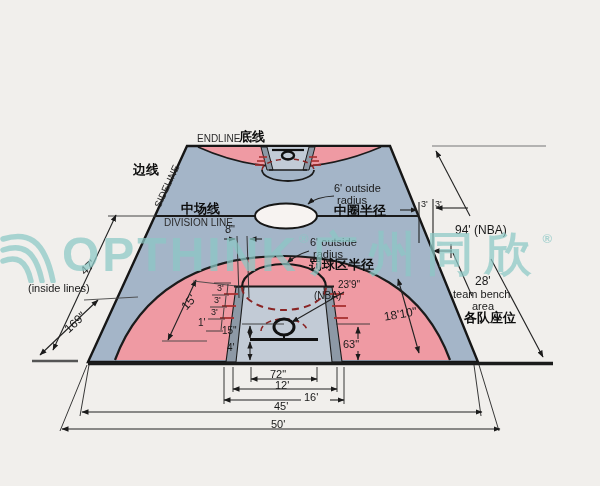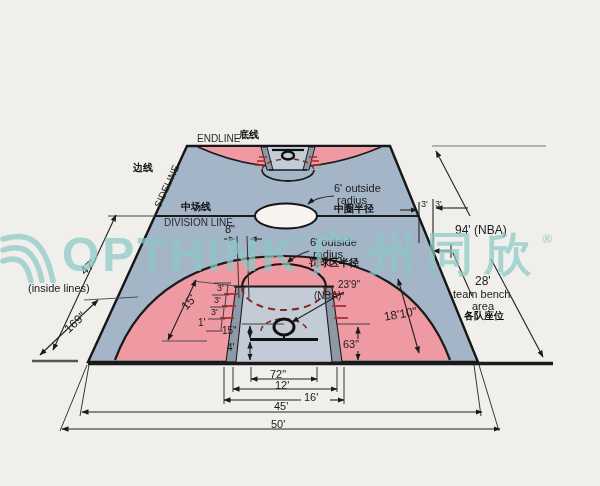--- a/index.html
+++ b/index.html
@@ -1,21 +1,21 @@
 <!DOCTYPE html>
 <html><head>
 <meta charset="utf-8">
 <style>
   html,body{margin:0;padding:0;}
   #stage{position:relative;width:600px;height:486px;background:#f1efec;overflow:hidden;
          font-family:"Liberation Sans",sans-serif;}
   #court-svg{position:absolute;left:0;top:0;z-index:1;}
   .lbl{position:absolute;z-index:3;line-height:1;white-space:nowrap;color:#1a1a1a;
        font-family:"Liberation Sans",sans-serif;transform-origin:0 0;}
-  .zh{font-weight:bold;font-size:10px;color:#0d0d0d;}
+  .zh{font-weight:bold;font-size:13px;color:#0d0d0d;}
   .en{font-size:10px;color:#2a2a2a;}
   .dim{font-size:11px;color:#1a1a1a;text-align:center;}
   .dim-s{font-size:9px;color:#1a1a1a;}
   .dim-m{font-size:12px;color:#1a1a1a;}
   #title{position:absolute;left:284px;top:37px;z-index:4;font-size:18px;font-weight:bold;
          letter-spacing:1px;color:#c81e3c;}
   #watermark{position:absolute;left:0;top:222px;width:600px;height:64px;z-index:5;
              display:flex;align-items:center;color:rgba(139,199,197,0.72);
              font-weight:bold;pointer-events:none;}
   #wm-brand{font-size:48px;letter-spacing:3px;}

